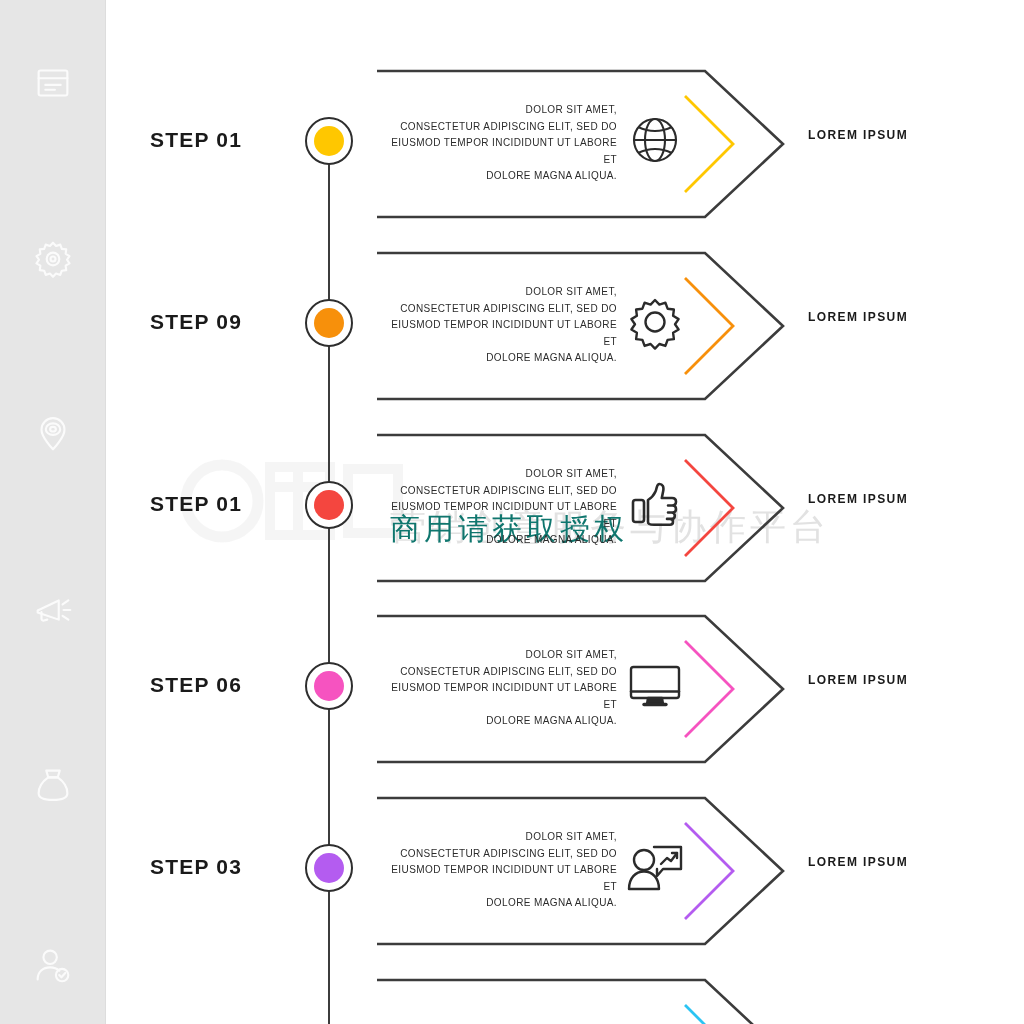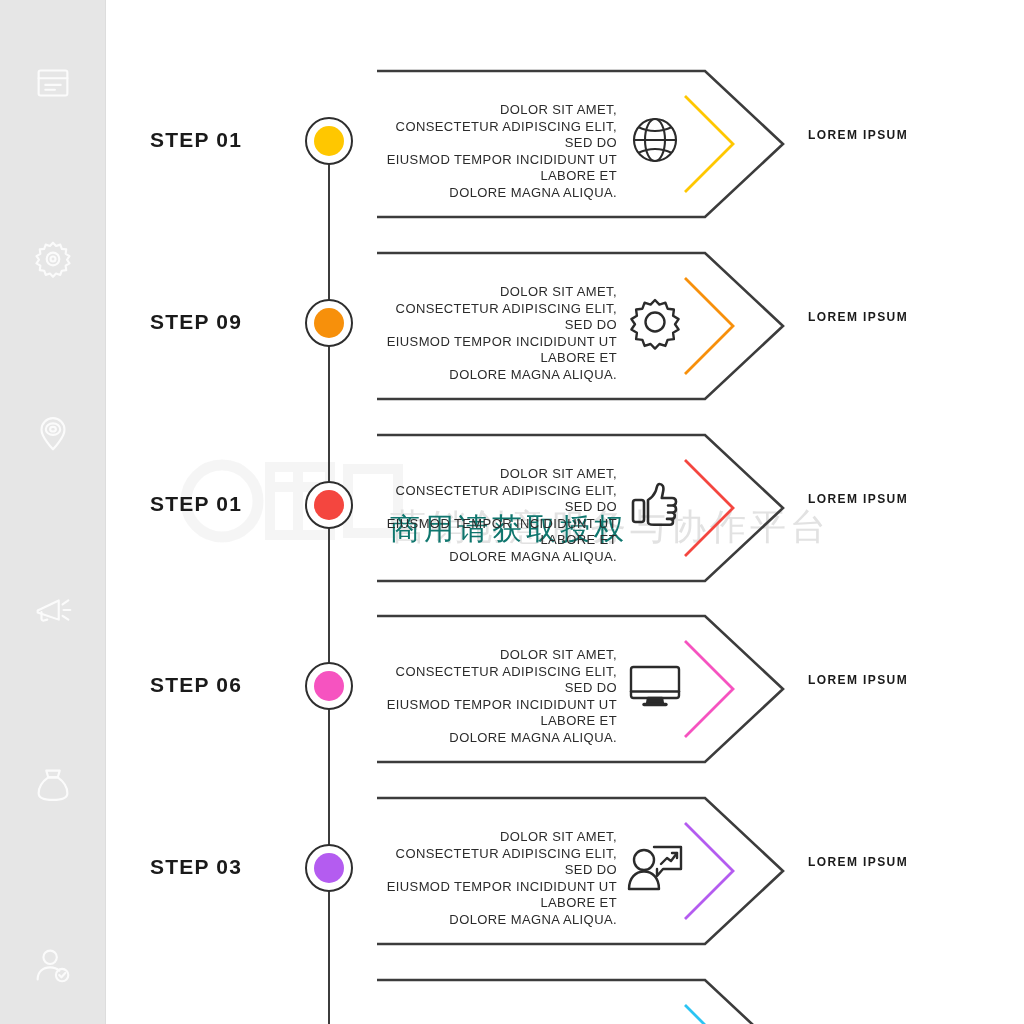--- a/index.html
+++ b/index.html
@@ -140,21 +140,21 @@
     height: 152px;
     overflow: visible;
   }
 
   .banner-text {
     position: absolute;
     left: 10px;
     top: 34px;
     width: 232px;
     text-align: right;
-    font-size: 13px;
+    font-size: 10px;
     line-height: 16.5px;
     letter-spacing: 0.4px;
     color: #2b2b2b;
     font-family: "Liberation Sans", sans-serif;
   }
 
   .banner-icon {
     position: absolute;
     left: 248px;
     top: 40px;

